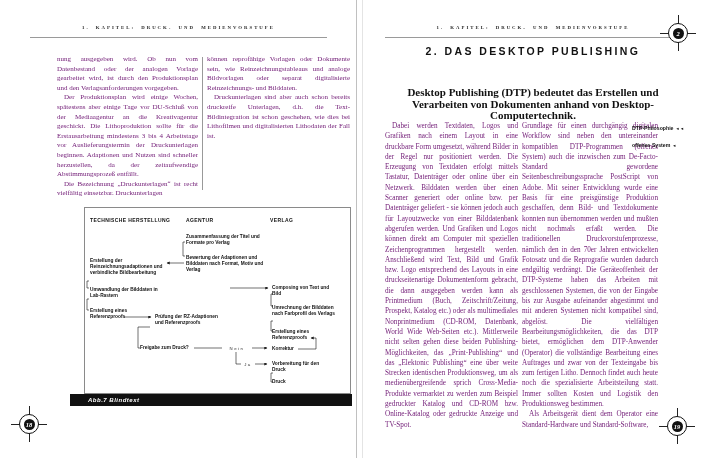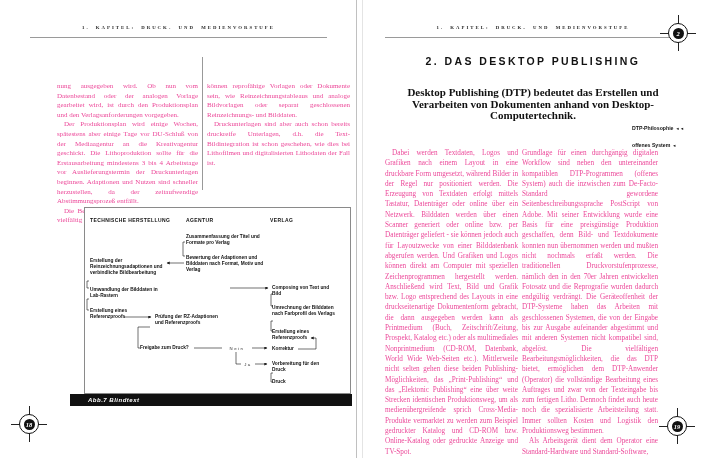--- a/index.html
+++ b/index.html
@@ -3,29 +3,29 @@
 <meta charset="utf-8">
 <style>
   html,body{margin:0;padding:0;background:#e9e9e9;}
   .canvas{position:relative;width:710px;height:458px;background:#ffffff;overflow:hidden;
           font-family:"Liberation Serif", serif;color:#1f1f1f;}
   
   .runhead{position:absolute;top:25px;font:bold 4.8px "Liberation Serif", serif;
            letter-spacing:2px;word-spacing:3px;color:#2a2a2a;text-align:center;}
   .headrule{position:absolute;top:37px;height:1px;background:#9a9a9a;}
   
-  .bodycol{position:absolute;text-align:justify;color:#ec4899;margin-top:27px;}
+  .bodycol{position:absolute;text-align:justify;color:#701a75;}
   .bodycol p{margin:0;}
   .lp p{font-size:7px;line-height:9.6px;}
   .rp p{font-size:7.2px;line-height:10.3px;}
   .ind{text-indent:7px;}
   .em{}
   .colrule{position:absolute;width:1px;background:#999;}
   
-  .chap-title{position:absolute;top:55px;left:385px;width:296px;text-align:center;
+  .chap-title{position:absolute;top:45px;left:385px;width:296px;text-align:center;
               font-family:"Liberation Sans", sans-serif;font-weight:bold;font-size:10.5px;
               letter-spacing:2.4px;color:#111;}
   .lead{position:absolute;top:87px;left:402px;width:262px;text-align:center;
         font-weight:bold;font-size:11px;line-height:11.5px;color:#111;}
   .mnote{position:absolute;left:632px;width:74px;display:flex;align-items:center;gap:2px;
          font-family:"Liberation Sans", sans-serif;font-weight:bold;font-size:5.2px;color:#111;
          white-space:nowrap;}
   .mnote .arr{font-size:4px;letter-spacing:0.5px;}
   
   .figbox{position:absolute;left:84px;top:207px;width:267px;height:187px;
@@ -62,21 +62,21 @@
   <div class="runhead" style="left:30px;width:297px;">1. KAPITEL: DRUCK- UND MEDIENVORSTUFE</div>
   <div class="headrule" style="left:30px;width:297px;"></div>
 
   <div class="bodycol lp" style="left:57px;top:55px;width:141px;">
     <p>nung ausgegeben wird. Ob nun vom Datenbestand oder der analogen Vorlage gearbeitet wird, ist durch den Produktionsplan und den Verlagsanforderungen vorgegeben.</p>
     <p class="ind">Der Produktionsplan wird einige Wochen, spätestens aber einige Tage vor DU-Schluß von der Mediaagentur an die Kreativagentur geschickt. Die Lithoproduktion sollte für die Erstausarbeitung mindestens 3 bis 4 Arbeitstage vor Auslieferungstermin der Druckunterlagen beginnen. Adaptionen und Nutzen sind schneller herzustellen, da der zeitaufwendige Abstimmungsprozeß entfällt.</p>
     <p class="ind">Die Bezeichnung „Druckunterlagen“ ist recht vielfältig einsetzbar. Druckunterlagen</p>
   </div>
   <div class="colrule" style="left:202px;top:57px;height:133px;"></div>
   <div class="bodycol lp" style="left:207px;top:55px;width:143px;">
-    <p>können reprofähige Vorlagen oder Dokumente sein, wie Reinzeichnungstableaus und analoge Bildvorlagen oder separat geschlossenen Reinzeichnungs- und Bilddaten.</p>
+    <p>können reprofähige Vorlagen oder Dokumente sein, wie Reinzeichnungstableaus und analoge Bildvorlagen oder separat digitalisierte Reinzeichnungs- und Bilddaten.</p>
     <p class="ind">Druckunterlagen sind aber auch schon bereits druckreife Unterlagen, d.h. die Text-Bildintegration ist schon geschehen, wie dies bei Lithofilmen und digitalisierten Lithodaten der Fall ist.</p>
   </div>
 
   <div class="figbox"></div>
 
   <div class="fighdr" style="left:90px;">TECHNISCHE HERSTELLUNG</div>
   <div class="fighdr" style="left:186px;">AGENTUR</div>
   <div class="fighdr" style="left:270px;">VERLAG</div>
 
   <div class="fnode" style="left:186px;top:234px;width:86px;">Zusammenfassung der Titel und Formate pro Verlag</div>

